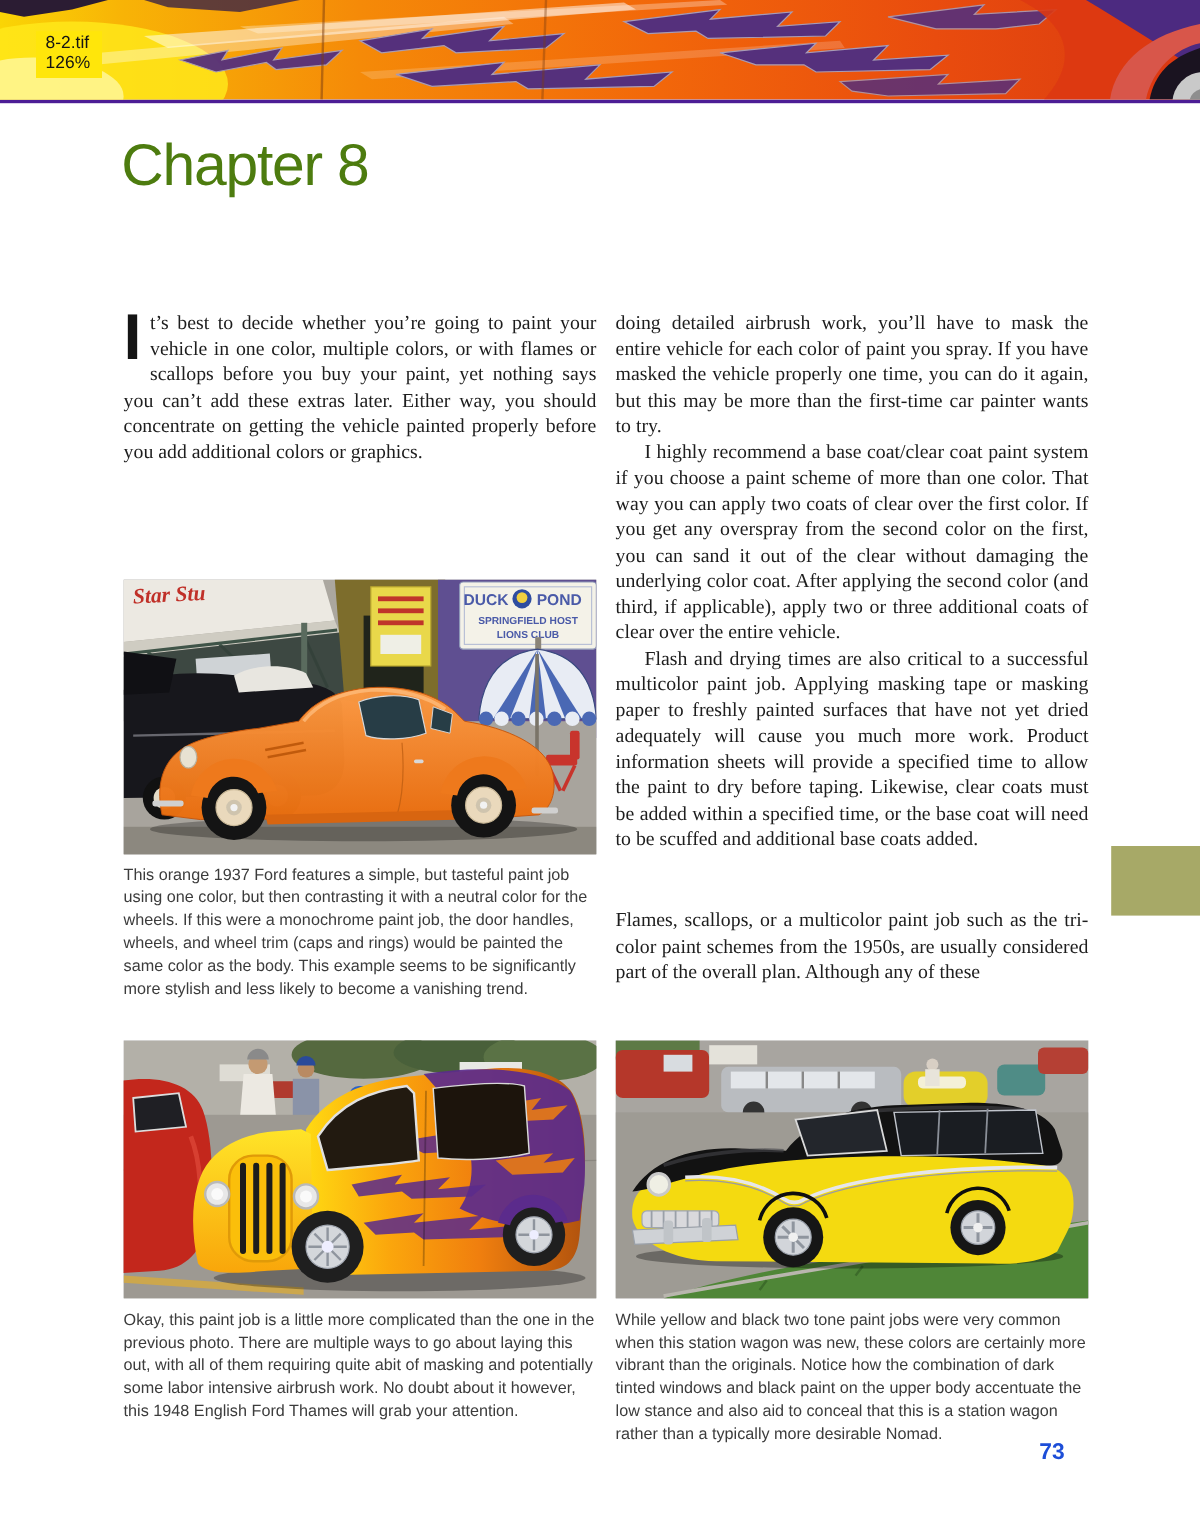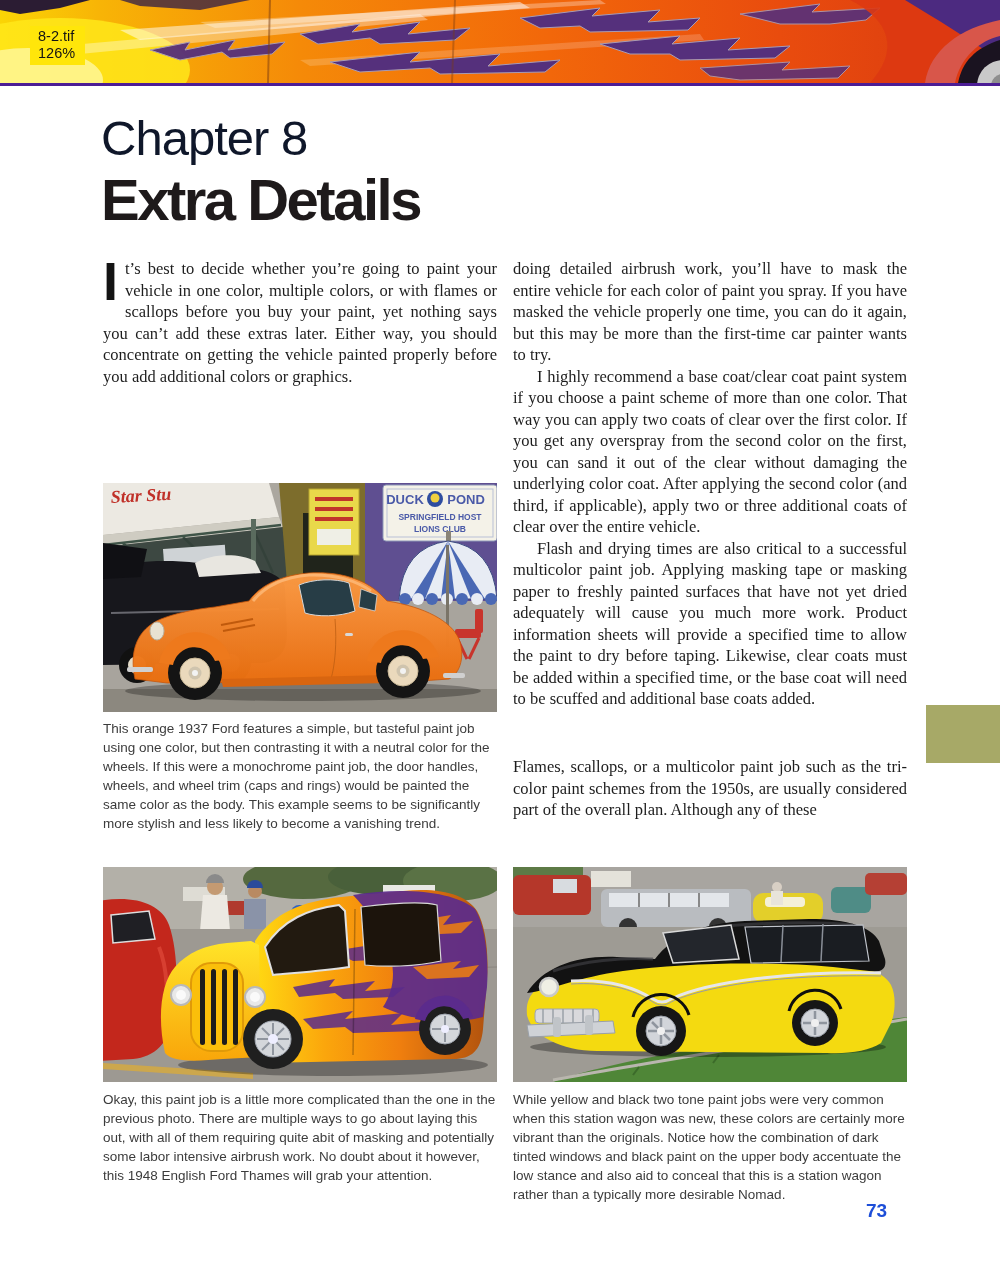--- a/index.html
+++ b/index.html
@@ -5,21 +5,21 @@
   html,body{margin:0;padding:0;background:#ffffff;}
   .page{position:relative;width:1000px;height:1279px;background:#fff;overflow:hidden;
         font-family:"Liberation Sans",sans-serif;}
   
   .banner{position:absolute;left:0;top:0;width:1000px;height:83px;border-bottom:3px solid #4c1d95;}
   .banner svg{display:block;width:100%;height:100%;}
   .file-label{position:absolute;left:30px;top:26px;background:#ffe60a;color:#141414;
       font-size:14.5px;line-height:17px;padding:2px 10px 3px 8px;}
   
   .kicker{position:absolute;left:101px;top:112px;font-size:49px;line-height:52px;
-      font-weight:400;color:#0f172a;letter-spacing:-1px;}
+      font-weight:400;color:#4d7c0f;letter-spacing:-1px;}
   .title{position:absolute;left:101px;top:170px;font-size:58px;line-height:60px;
       font-weight:700;color:#1e1a1b;letter-spacing:-2.5px;}
   
   .serifcol{position:absolute;width:394px;font-family:"Liberation Serif","DejaVu Serif",serif;
       font-size:16.5px;line-height:21.5px;text-align:justify;color:#1d1d1d;}
   .serifcol p{margin:0;}
   .serifcol p.ind{text-indent:24px;}
   .col-left{left:103px;top:258px;}
   .col-right{left:513px;top:258px;}
   .dropcap{float:left;font-family:"Liberation Sans",sans-serif;font-weight:700;
@@ -86,21 +86,20 @@
       <line x1="270" y1="0" x2="268" y2="83" stroke="#7a3c10" stroke-width="2" opacity="0.5"></line>
       <line x1="455" y1="0" x2="452" y2="83" stroke="#7a3c10" stroke-width="2" opacity="0.4"></line>
     </svg>
     <div class="file-label">
       <div>8-2.tif</div>
       <div>126%</div>
     </div>
   </div>
 
   <div class="kicker">Chapter 8</div>
-  <div class="title">Extra Details</div>
 
   <div class="serifcol col-left">
     <p><span class="dropcap">I</span><span>t’s best to decide whether you’re going to paint your vehicle in one color, multiple colors, or with flames or scallops before you buy your paint, yet nothing says you can’t add these extras later. Either way, you should concentrate on getting the vehicle painted properly before you add additional colors or graphics.</span></p>
   </div>
 
   <div class="serifcol col-right">
     <p>doing detailed airbrush work, you’ll have to mask the entire vehicle for each color of paint you spray. If you have masked the vehicle properly one time, you can do it again, but this may be more than the first-time car painter wants to try.</p>
     <p class="ind">I highly recommend a base coat/clear coat paint system if you choose a paint scheme of more than one color. That way you can apply two coats of clear over the first color. If you get any overspray from the second color on the first, you can sand it out of the clear without damaging the underlying color coat. After applying the second color (and third, if applicable), apply two or three additional coats of clear over the entire vehicle.</p>
     <p class="ind">Flash and drying times are also critical to a successful multicolor paint job. Applying masking tape or masking paper to freshly painted surfaces that have not yet dried adequately will cause you much more work. Product information sheets will provide a specified time to allow the paint to dry before taping. Likewise, clear coats must be added within a specified time, or the base coat will need to be scuffed and additional base coats added.</p>
   </div>

